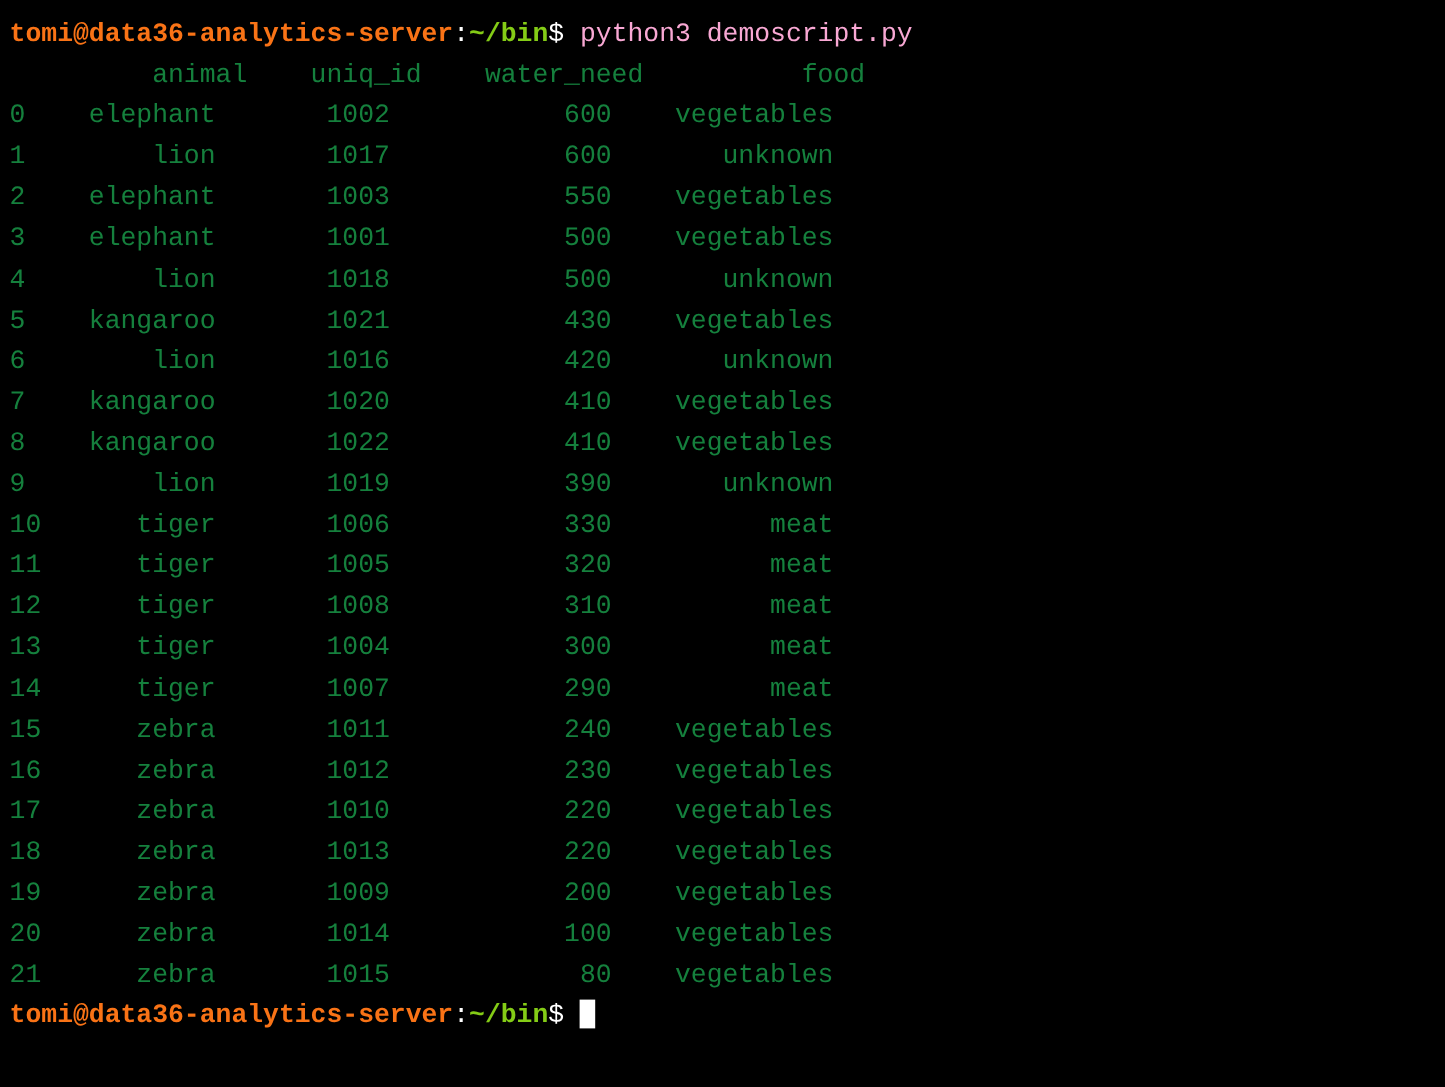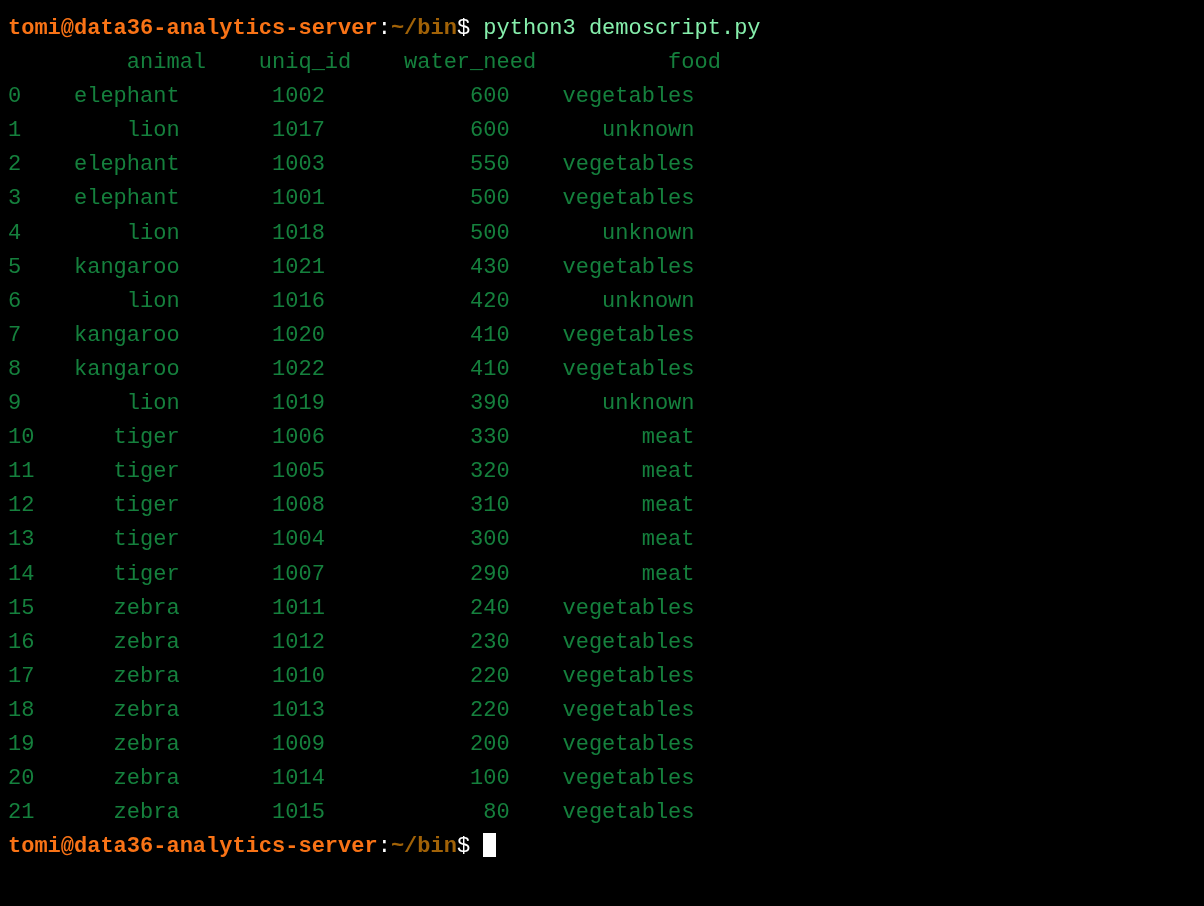--- a/index.html
+++ b/index.html
@@ -22,28 +22,28 @@
       white-space: pre;
     }
     .user-host {
       color: #f97316;
       font-weight: bold;
     }
     .colon {
       color: #ffffff;
     }
     .path {
-      color: #a16207;
+      color: #84cc16;
       font-weight: bold;
     }
     .dollar {
       color: #ffffff;
     }
     .command {
-      color: #86efac;
+      color: #f9a8d4;
     }
     .output {
       white-space: pre;
       color: #15803d;
     }
     .cursor {
       display: inline-block;
       width: 13px;
       height: 24px;
       background-color: #ffffff;

